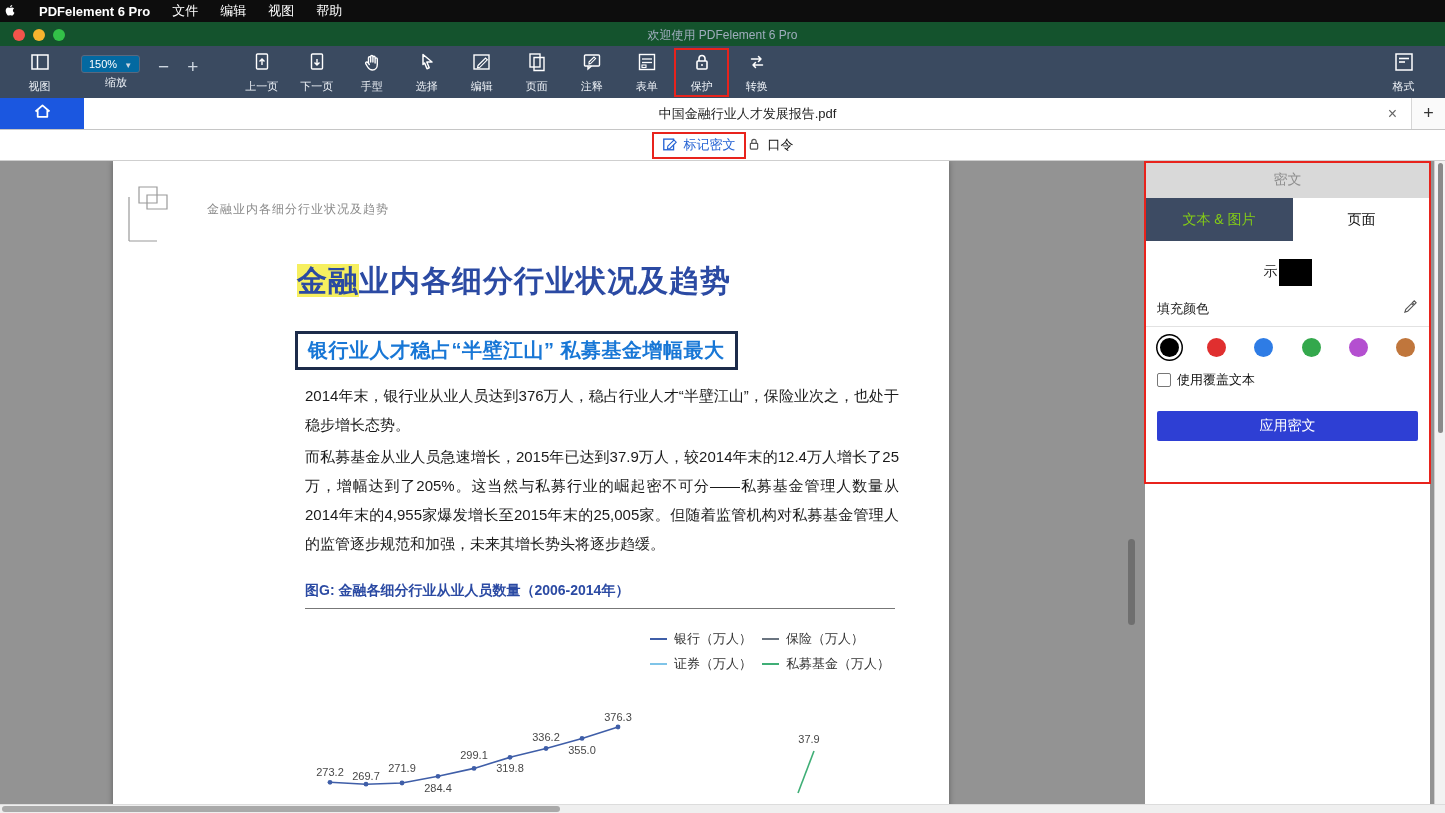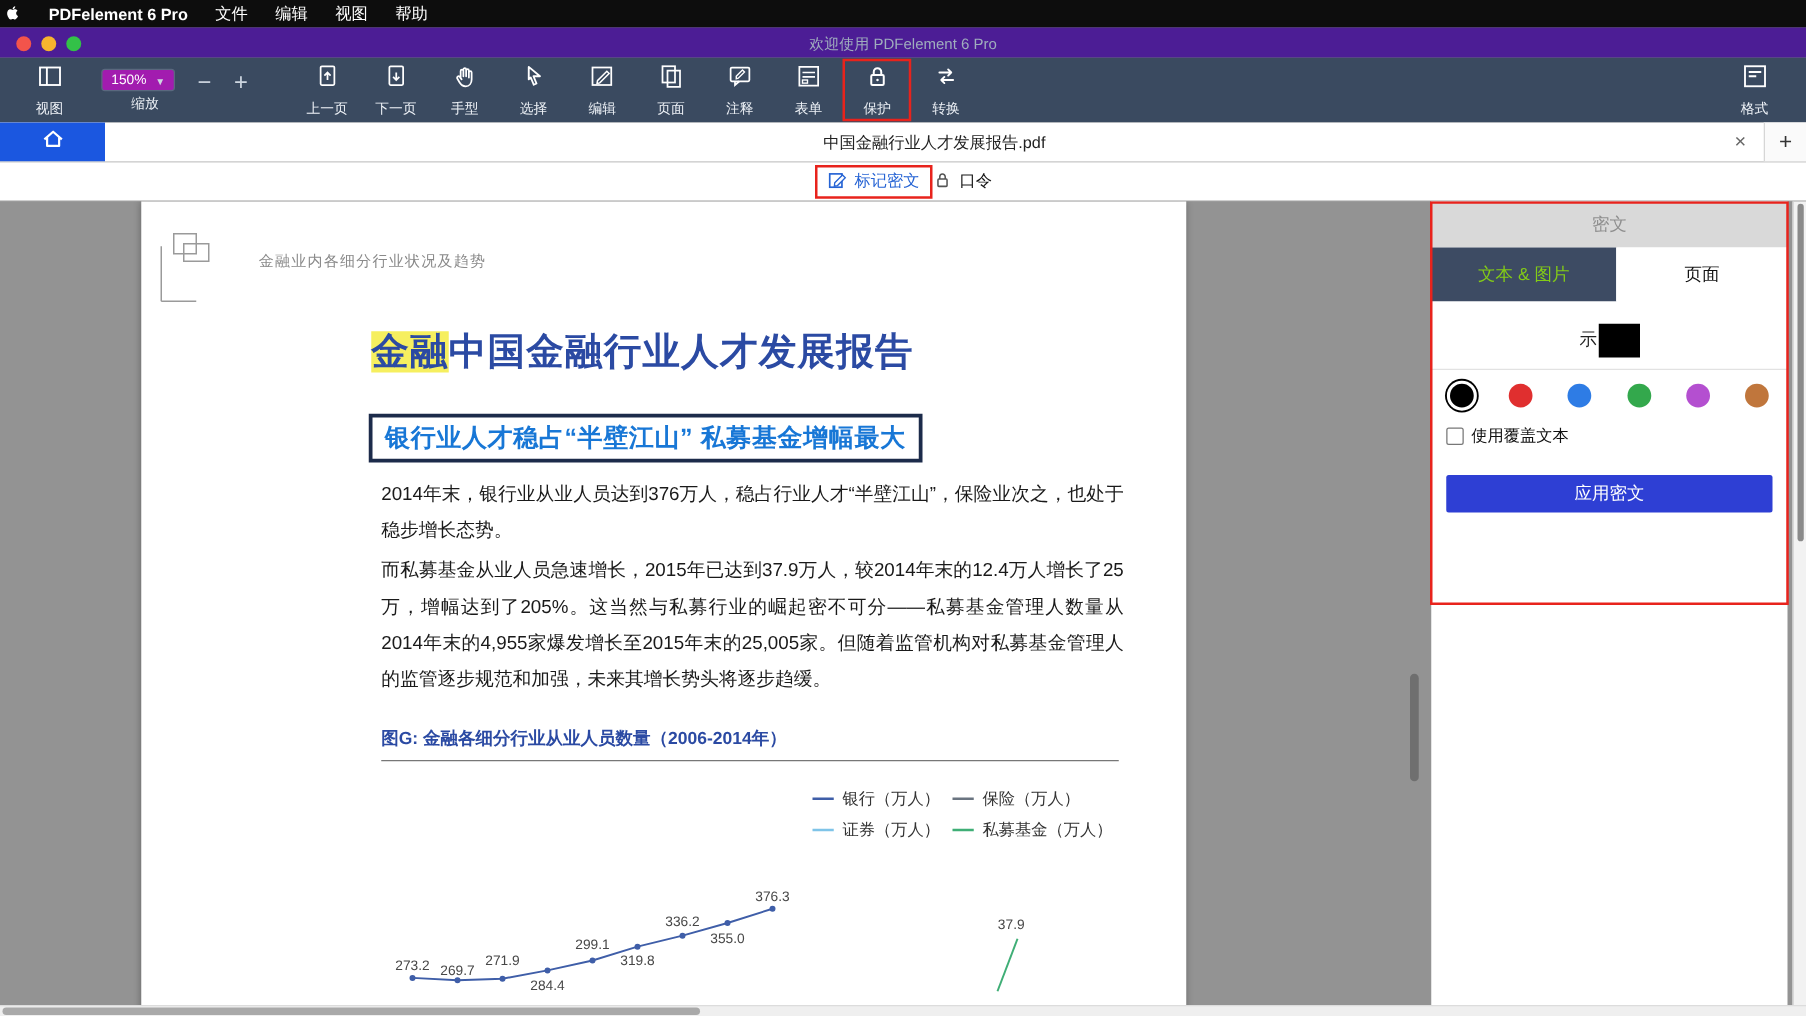--- a/index.html
+++ b/index.html
@@ -6,35 +6,35 @@
   html,body { width:1445px; height:813px; overflow:hidden; background:#939393;
     font-family:"Liberation Sans","DejaVu Sans",sans-serif; }
 
   
   .menubar { height:22px; background:#0d0d0d; color:#fff; display:flex; align-items:center;
     padding-left:3px; gap:22px; font-size:13px; }
   .menubar .appname { font-weight:bold; }
   .menubar .mitem { cursor:default; }
 
   
-  .titlebar { height:24px; background:#4c1d95; position:relative; }
+  .titlebar { height:24px; background:#14532d; position:relative; }
   .tlights { position:absolute; left:13px; top:7px; display:flex; gap:8px; }
   .tlight { width:12px; height:12px; border-radius:50%; }
   .tl-red { background:#f3544b; } .tl-yellow { background:#f7b42e; } .tl-green { background:#33c148; }
   .titlebar .wtitle { position:absolute; inset:0; text-align:center; line-height:26px;
     color:#9fadbd; font-size:12px; }
 
   
   .toolbar { height:52px; background:#3a4a60; display:flex; align-items:center; color:#fff; }
   .tool { width:55px; display:flex; flex-direction:column; align-items:center; gap:2px;
     border:2px solid transparent; padding:1px 0; cursor:pointer; }
   .tool .tlabel { font-size:11px; color:#eef2f7; white-space:nowrap; }
   .tool.protect-hl { border-color:#e8231c; }
   .zoomblock { display:flex; flex-direction:column; align-items:flex-start; gap:2px; margin-left:14px; }
-  .zoomdd { background:#a21caf; border:1px solid #5a6string87a; border:1px solid #5a687e; border-radius:3px;
+  .zoomdd { background:#0369a1; border:1px solid #5a6string87a; border:1px solid #5a687e; border-radius:3px;
     color:#fff; font-size:11px; padding:2px 7px; display:flex; align-items:flex-end; gap:7px; cursor:pointer; }
   .zoomdd .chev { font-size:8px; color:#cdd6e0; }
   .zoomblock .tlabel { font-size:11px; color:#eef2f7; margin-left:24px; }
   .zbtn { color:#cdd6e0; font-size:19px; margin-left:18px; margin-bottom:12px; cursor:pointer; line-height:1; }
   .tb-main { display:flex; margin-left:36px; }
   .tb-right { margin-left:auto; margin-right:14px; }
 
   
   .tabbar { height:32px; background:#fff; border-bottom:1px solid #c6c6c6; display:flex; }
   .homebtn { width:84px; background:#1b57e0; display:flex; align-items:center; justify-content:center; cursor:pointer; }
@@ -276,21 +276,21 @@
       <svg viewBox="0 0 70 62" width="70" height="62">
           <g fill="none" stroke="#9a9a9a" stroke-width="1.2">
             <path d="M12 4 h18 v16 h-18 z"></path>
             <path d="M20 12 h20 v14 h-20 z"></path>
             <path d="M2 14 v44 M2 58 h28"></path>
           </g>
         </svg>
     </span>
     <span class="cornerlabel">金融业内各细分行业状况及趋势</span>
 
-    <div class="docheading"><span class="hl-yellow">金融</span><span>中国金融行业人才发展报告</span></div>
+    <div class="docheading"><span class="hl-yellow">金融</span><span>业内各细分行业状况及趋势</span></div>
 
     <div class="subbox">银行业人才稳占“半壁江山” 私募基金增幅最大</div>
 
     <p class="para para1">2014年末，银行业从业人员达到376万人，稳占行业人才“半壁江山”，保险业次之，也处于稳步增长态势。</p>
     <p class="para para2">而私募基金从业人员急速增长，2015年已达到37.9万人，较2014年末的12.4万人增长了25万，增幅达到了205%。这当然与私募行业的崛起密不可分——私募基金管理人数量从2014年末的4,955家爆发增长至2015年末的25,005家。但随着监管机构对私募基金管理人的监管逐步规范和加强，未来其增长势头将逐步趋缓。</p>
 
     <div class="figcaption">图G: 金融各细分行业从业人员数量（2006-2014年）</div>
     <div class="figrule"></div>
 
     <div class="legend">
@@ -347,20 +347,26 @@
   <div class="panel">
     <div class="p-header">密文</div>
     <div class="p-tabs">
       <div class="p-tab active">文本 &amp; 图片</div>
       <div class="p-tab inactive">页面</div>
     </div>
     <div class="p-sample">
       <span class="stxt">示</span>
       <span class="blackrect"></span>
     </div>
+    <div class="p-fillrow">
+      <span class="flabel">填充颜色</span>
+      <span><svg viewBox="0 0 16 16" width="15" height="15">
+            <path d="M2 14 l1 -3 6 -6 2 2 -6 6 -3 1 z M10 4 l2 -2 2 2 -2 2 z" fill="none" stroke="#555" stroke-width="1.2"></path>
+          </svg></span>
+    </div>
     <div class="p-divider"></div>
     <div class="p-swatches">
       <span class="swatch selected" style="background: rgb(0, 0, 0);"></span>
       <span class="swatch" style="background: rgb(224, 47, 47);"></span>
       <span class="swatch" style="background: rgb(46, 124, 229);"></span>
       <span class="swatch" style="background: rgb(51, 168, 76);"></span>
       <span class="swatch" style="background: rgb(180, 79, 208);"></span>
       <span class="swatch" style="background: rgb(192, 118, 60);"></span>
     </div>
     <div class="p-check">

